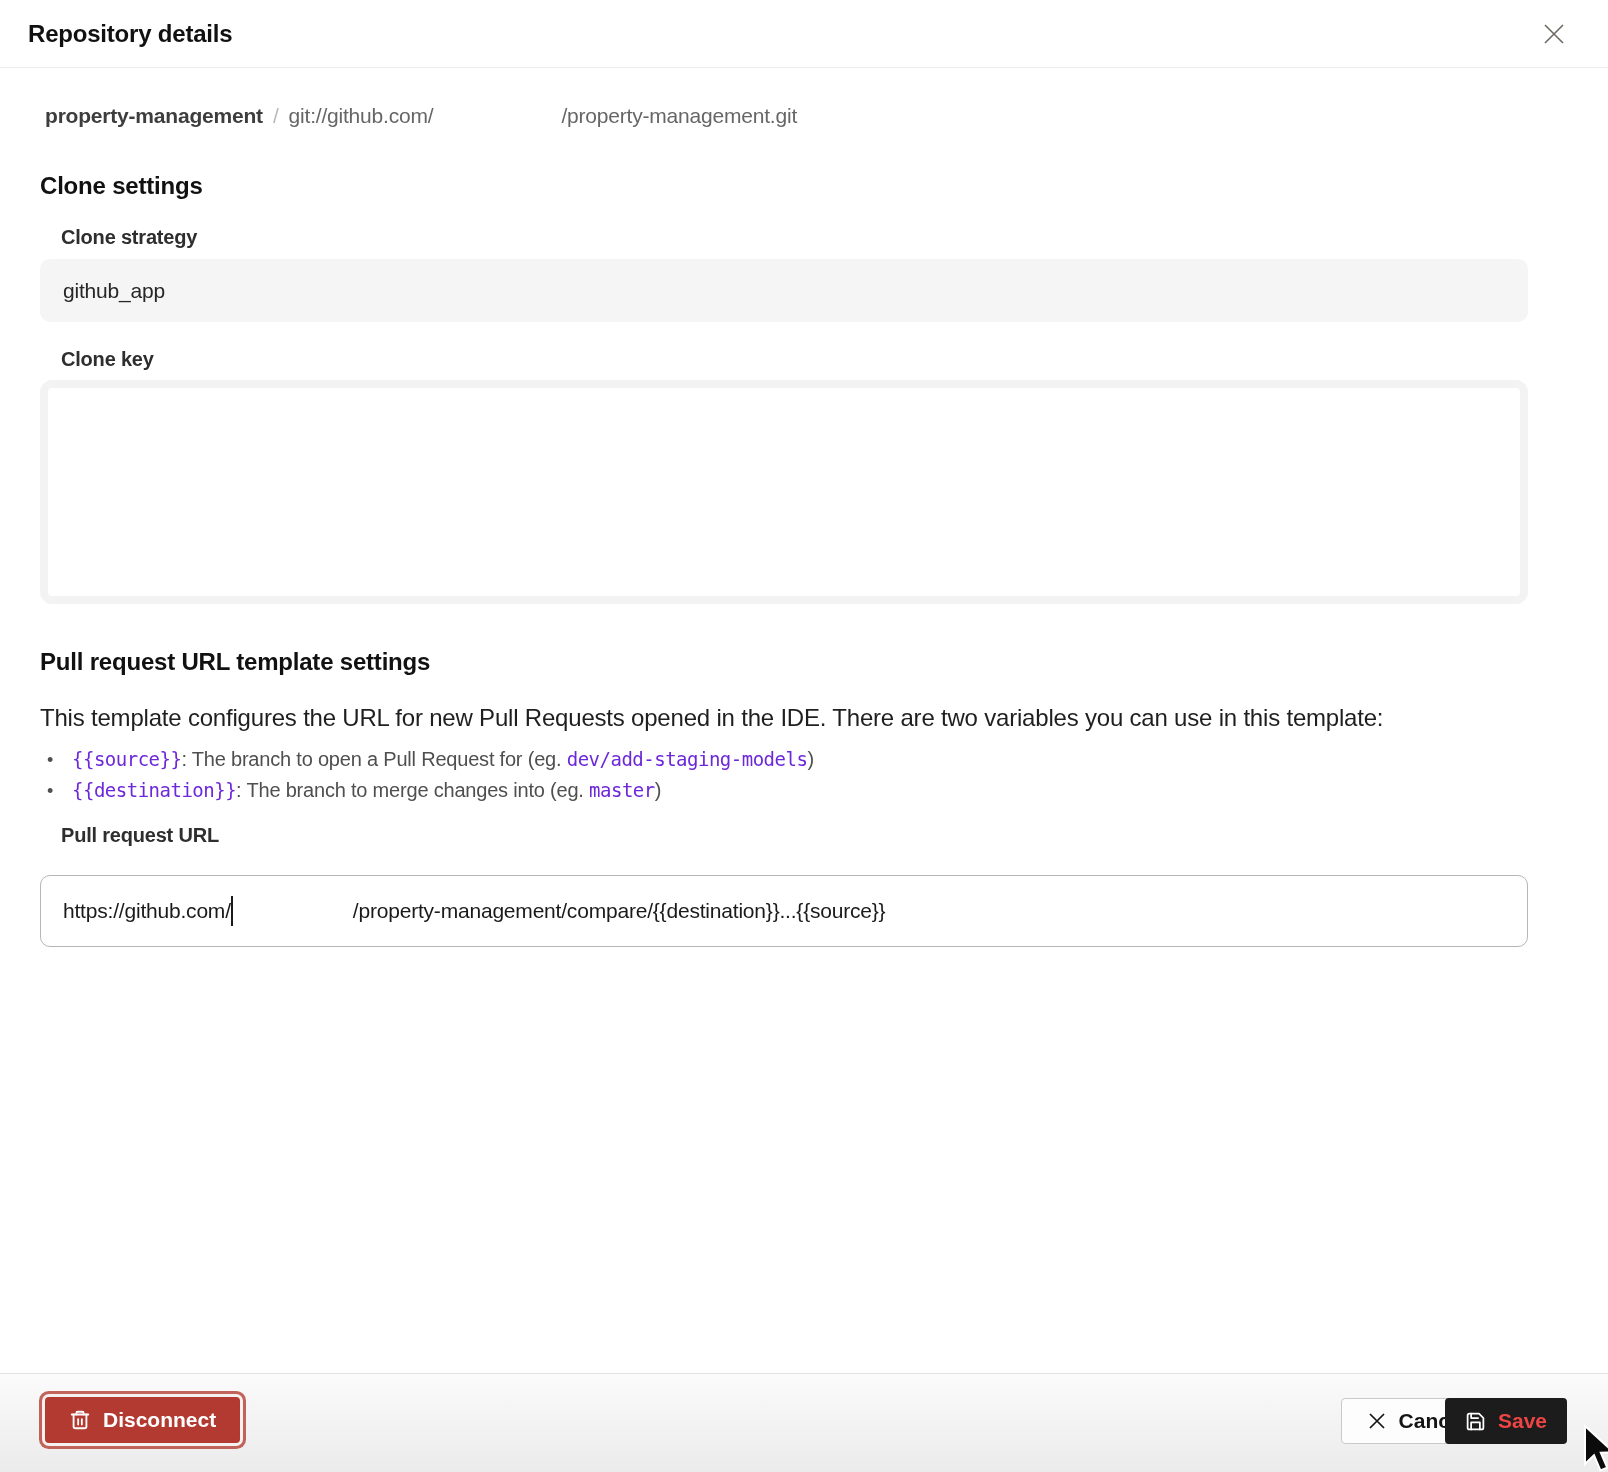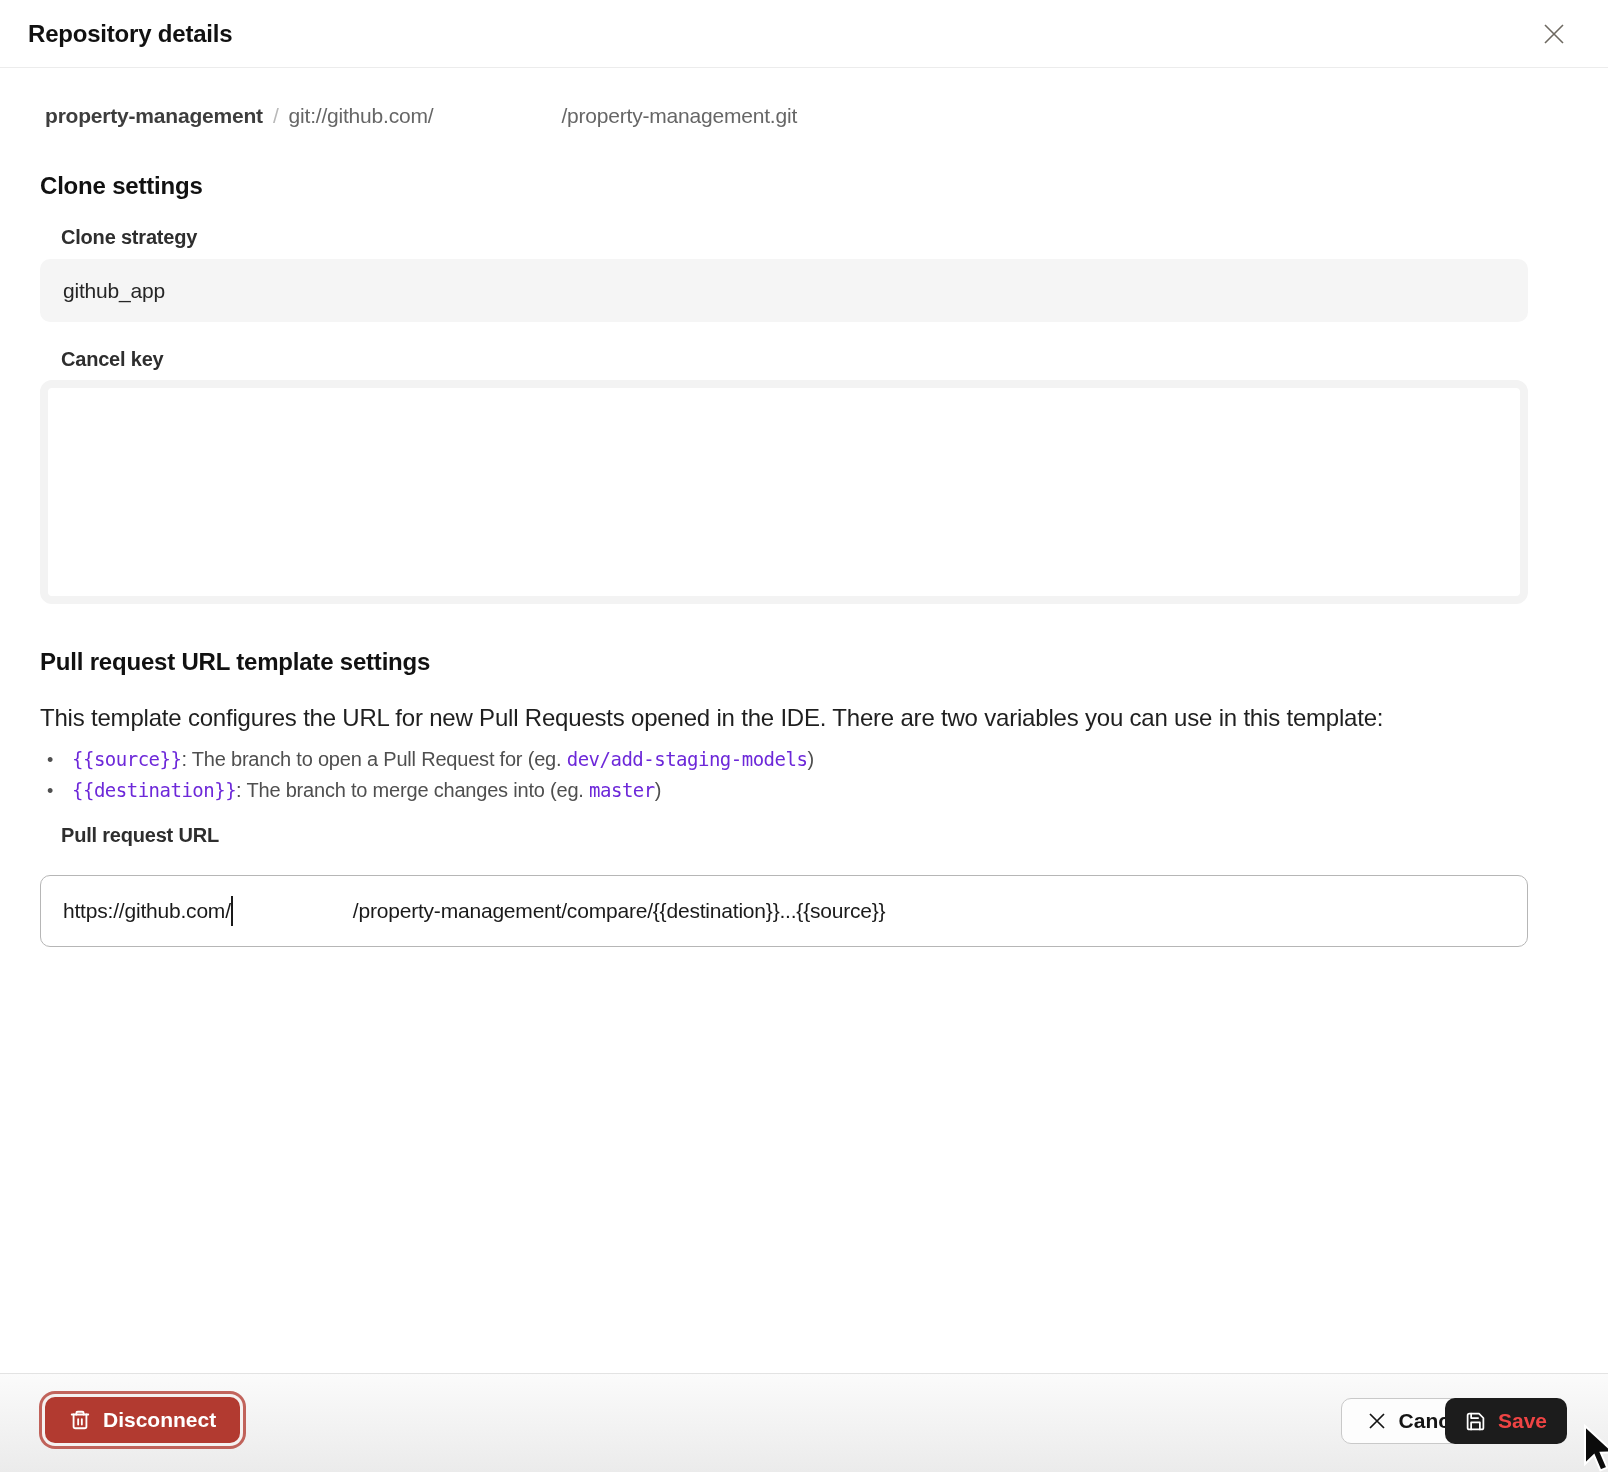--- a/index.html
+++ b/index.html
@@ -91,21 +91,21 @@
   }
 
   
   .modal-footer {
     position: absolute; left: 0; right: 0; top: 1373px; height: 99px;
     border-top: 1px solid #e3e3e3;
     background: linear-gradient(#fbfbfb, #ebebeb);
   }
   .btn {
     display: inline-flex; align-items: center; justify-content: center;
-    gap: 12px; height: 46px; border-radius: 10px;
+    gap: 12px; height: 46px; border-radius: 4px;
     font-family: "Liberation Sans", sans-serif;
     font-size: 21px; font-weight: 600; cursor: pointer; border: none;
     white-space: nowrap;
   }
   .btn-danger {
     position: absolute; left: 45px; top: 23px; padding: 0 24px;
     background: #b23a30; color: #ffffff;
     box-shadow: 0 0 0 3px #f5f1f0, 0 0 0 6px rgba(178, 58, 48, 0.78);
   }
   .btn-cancel {
@@ -143,21 +143,21 @@
   <span class="crumb-url">/property-management.git</span>
 </div>
 
 <h2 class="section-heading" style="top:172px">Clone settings</h2>
 
 <div class="field-label" style="top:226px">Clone strategy</div>
 <div class="readonly-box">
   <span>github_app</span>
 </div>
 
-<div class="field-label" style="top:348px">Cancel key</div>
+<div class="field-label" style="top:348px">Clone key</div>
 <textarea class="deploy-textarea" value="" style=""></textarea>
 
 <h2 class="section-heading" style="top:648px">Pull request URL template settings</h2>
 
 <div class="pr-description">This template configures the URL for new Pull Requests opened in the IDE. There are two variables you can use in this template:</div>
 
 <div class="bullet-list">
   <div class="bullet-row">
     <span class="bullet-dot">•</span>
     <span class="code">{{source}}</span>

